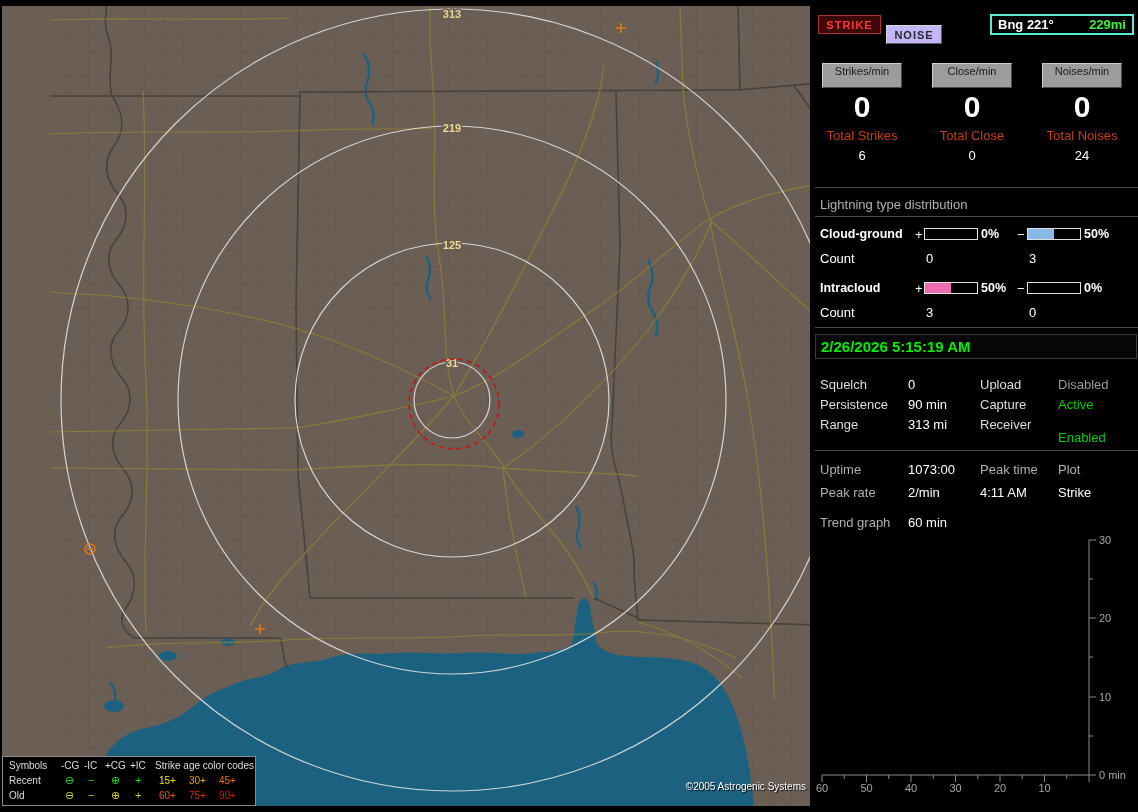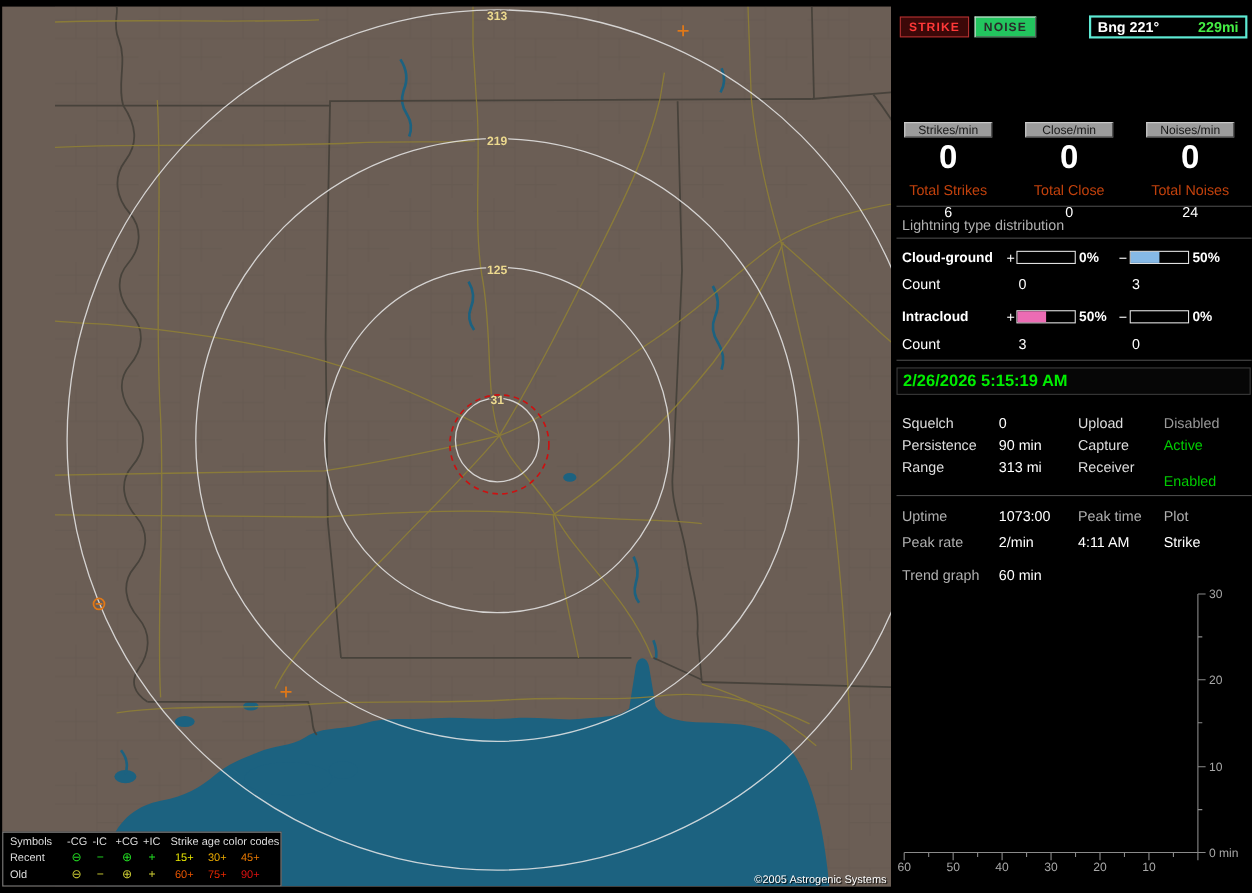--- a/index.html
+++ b/index.html
@@ -4,42 +4,42 @@
 <style>
   *{margin:0;padding:0;box-sizing:border-box}
   html,body{background:#000;width:1138px;height:812px;overflow:hidden;
     font-family:"Liberation Sans","DejaVu Sans",sans-serif;}
   #screen{position:relative;width:1138px;height:812px;background:#000;}
 
   
   #map{position:absolute;left:2px;top:6px;width:808px;height:800px;background:#6b5e55;overflow:hidden;padding-left:48px;}
   #map svg{display:block}
   .ring-label{font:bold 11px "Liberation Sans",sans-serif;fill:#ecd98e;paint-order:stroke;stroke:#6b5e55;stroke-width:3px;text-anchor:middle;}
-  #copyright{position:absolute;right:4px;bottom:0;color:#fff;font-size:10px;text-shadow:1px 1px 1px #000;}
+  #copyright{position:absolute;right:4px;bottom:14px;color:#fff;font-size:10px;text-shadow:1px 1px 1px #000;}
 
   
   #legend{position:absolute;left:0;bottom:0;width:254px;height:50px;background:#000;border:1px solid #8a8a8a;font-size:10px;color:#ddd;}
   .lg{position:absolute;white-space:nowrap;}
   .lg-sym{font-size:11px;line-height:10px;}
 
   
   #panel{position:absolute;left:815px;top:0;width:323px;height:812px;color:#fff;font-size:13px;}
   #panel .abs{position:absolute;white-space:nowrap;}
   .sep{position:absolute;left:0;width:323px;height:1px;background:#4a4a4a;}
 
   .btn-strike{position:absolute;left:3px;top:15px;width:63px;height:19px;background:#3c0808;color:#ff3838;
     border:1px solid #b03030;font:bold 11px "Liberation Sans",sans-serif;letter-spacing:1px;cursor:pointer;}
-  .btn-noise{position:absolute;left:71px;top:15px;width:56px;height:19px;background:#22c55e;color:#2a2a2a;
+  .btn-noise{position:absolute;left:71px;top:25px;width:56px;height:19px;background:#c4b5fd;color:#2a2a2a;
     border:1px solid;border-color:#d8d8d8 #5a5a5a #5a5a5a #d8d8d8;font:bold 11px "Liberation Sans",sans-serif;letter-spacing:1px;cursor:pointer;}
   .bearing{position:absolute;left:175px;top:14px;width:144px;height:21px;background:#000;border:2px solid #5eead4;
     display:flex;align-items:center;justify-content:space-between;padding:0 6px;font-weight:bold;font-size:13px;}
 
   .counter-col{position:absolute;top:63px;width:80px;text-align:center;}
-  .rate-chip{height:14px;line-height:14px;background:#9c9c9c;color:#1a1a1a;font-size:11px;
-    border:1px solid;border-color:#cfcfcf #4a4a4a #4a4a4a #cfcfcf;margin-top:48px;}
+  .rate-chip{height:25px;line-height:14px;background:#9c9c9c;color:#1a1a1a;font-size:11px;
+    border:1px solid;border-color:#cfcfcf #4a4a4a #4a4a4a #cfcfcf;}
   .rate-value{margin-top:3px;font-size:30px;font-weight:bold;line-height:32px;color:#fff;}
   .total-label{margin-top:5px;font-size:13px;color:#c2410c;}
   .total-value{margin-top:5px;font-size:13px;color:#fff;}
 
   .d-bold{font-weight:bold;font-size:12.5px;}
   .bar{position:absolute;width:54px;height:12px;border:1px solid #e0e0e0;background:#000;}
   .bar-fill{height:100%;width:0;}
 
   #datetime{position:absolute;left:0;top:334px;width:322px;height:25px;background:#060606;border:1px solid #3a3a3a;
     line-height:23px;padding-left:5px;font-weight:bold;font-size:15px;}

